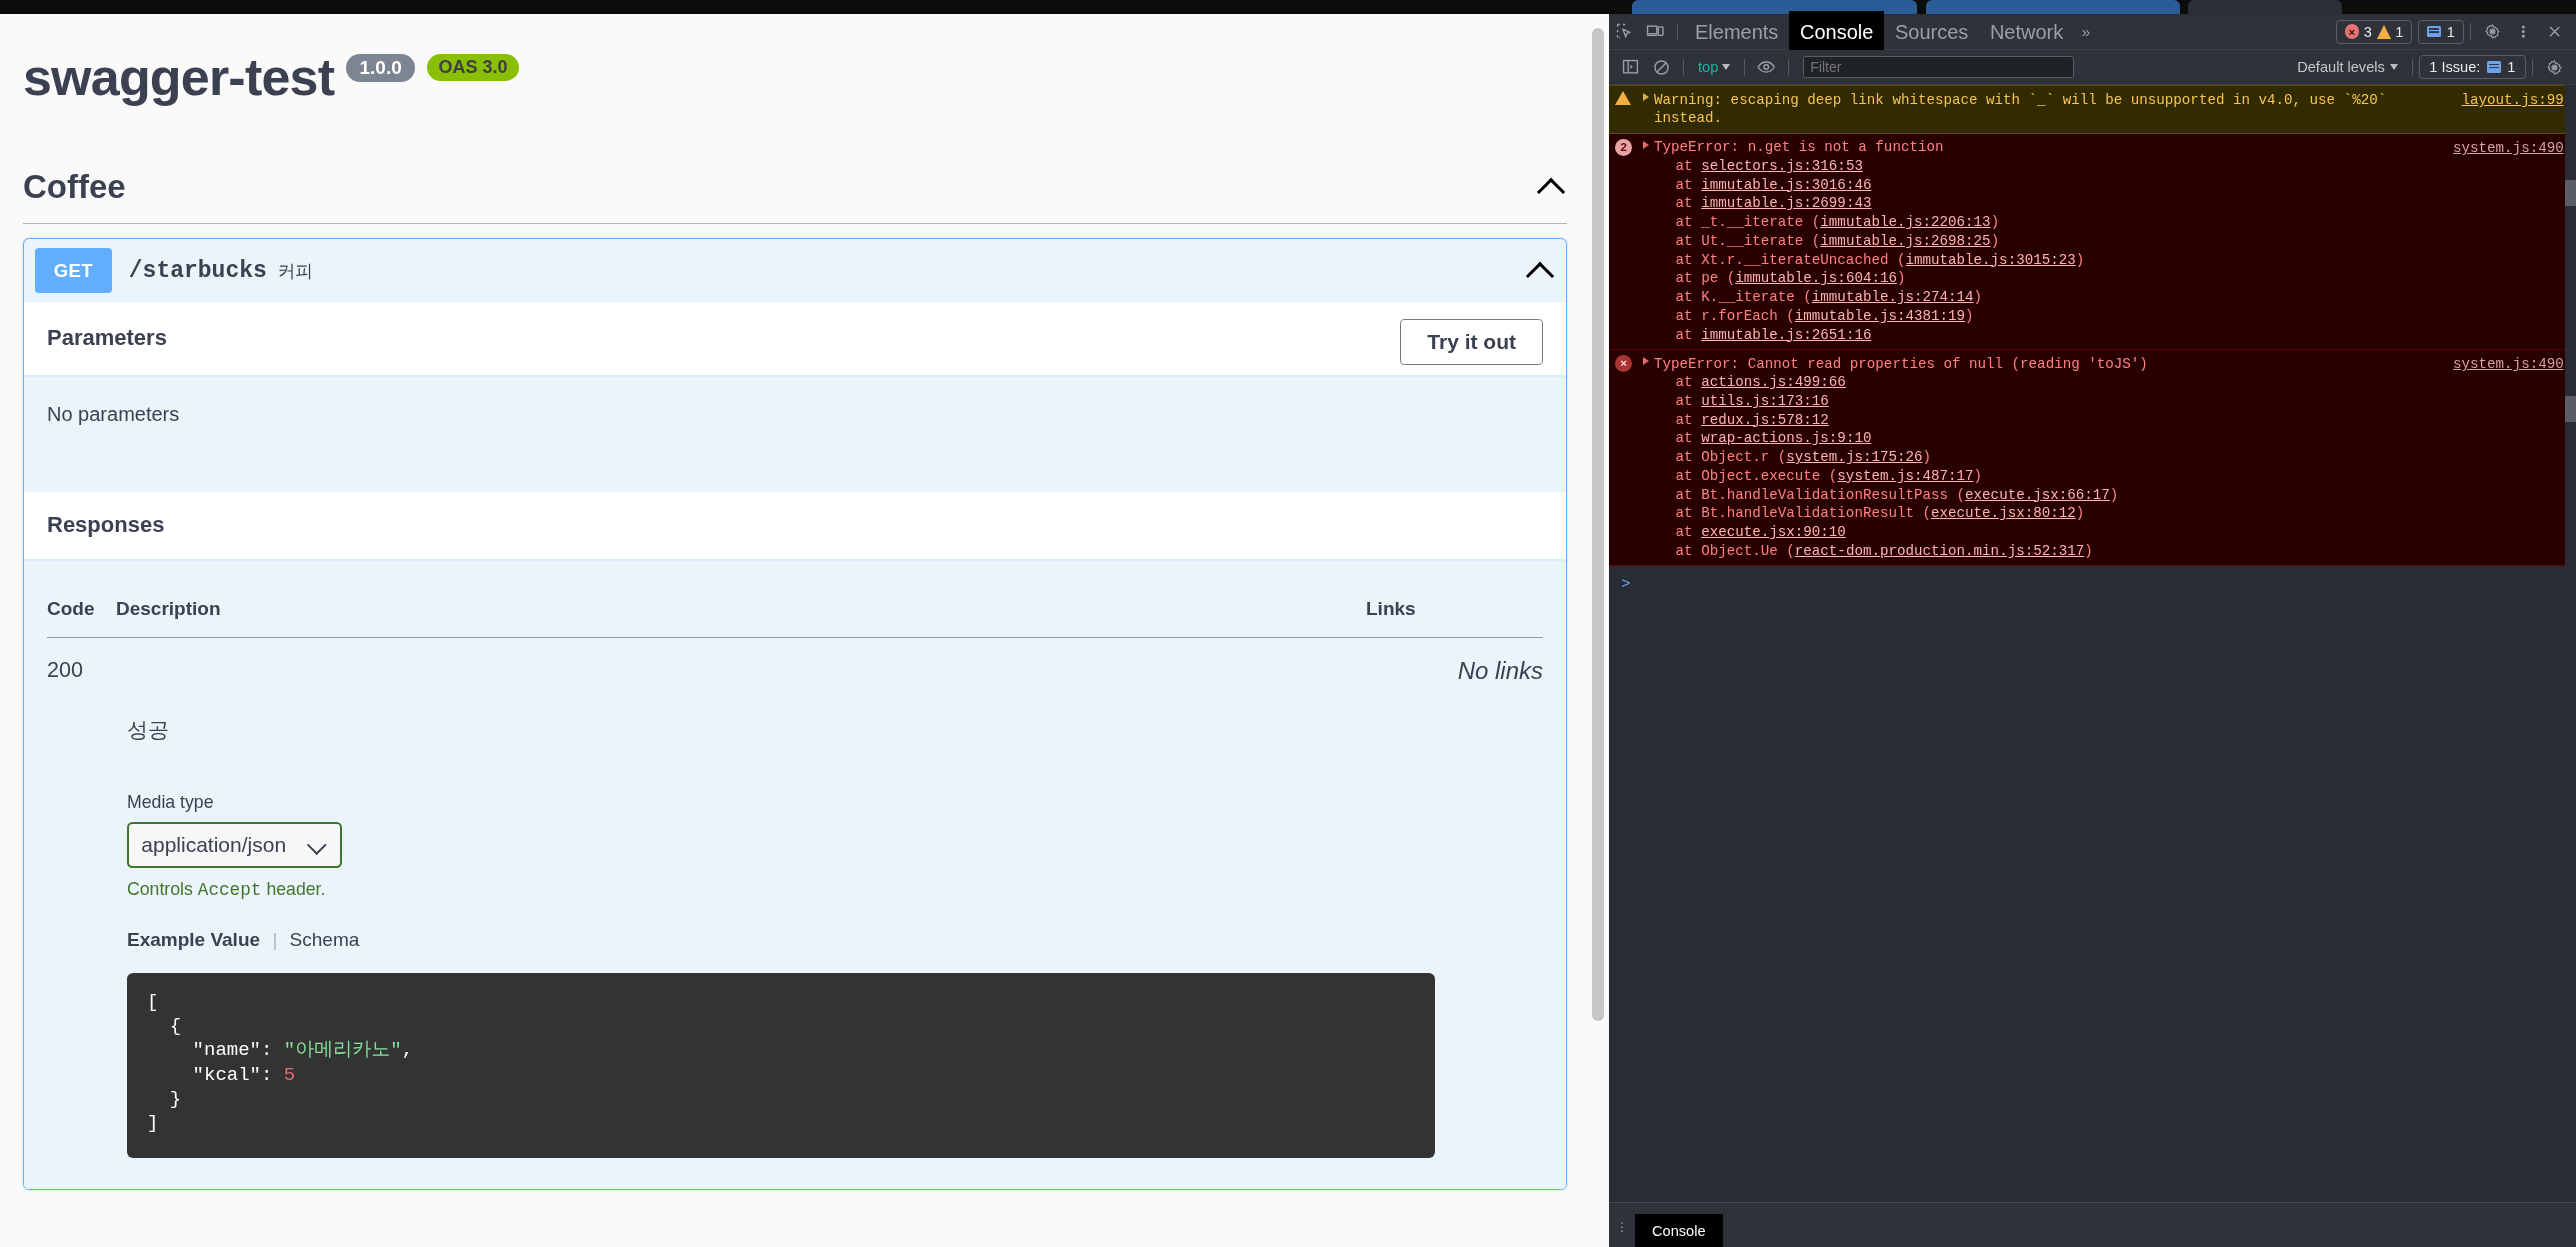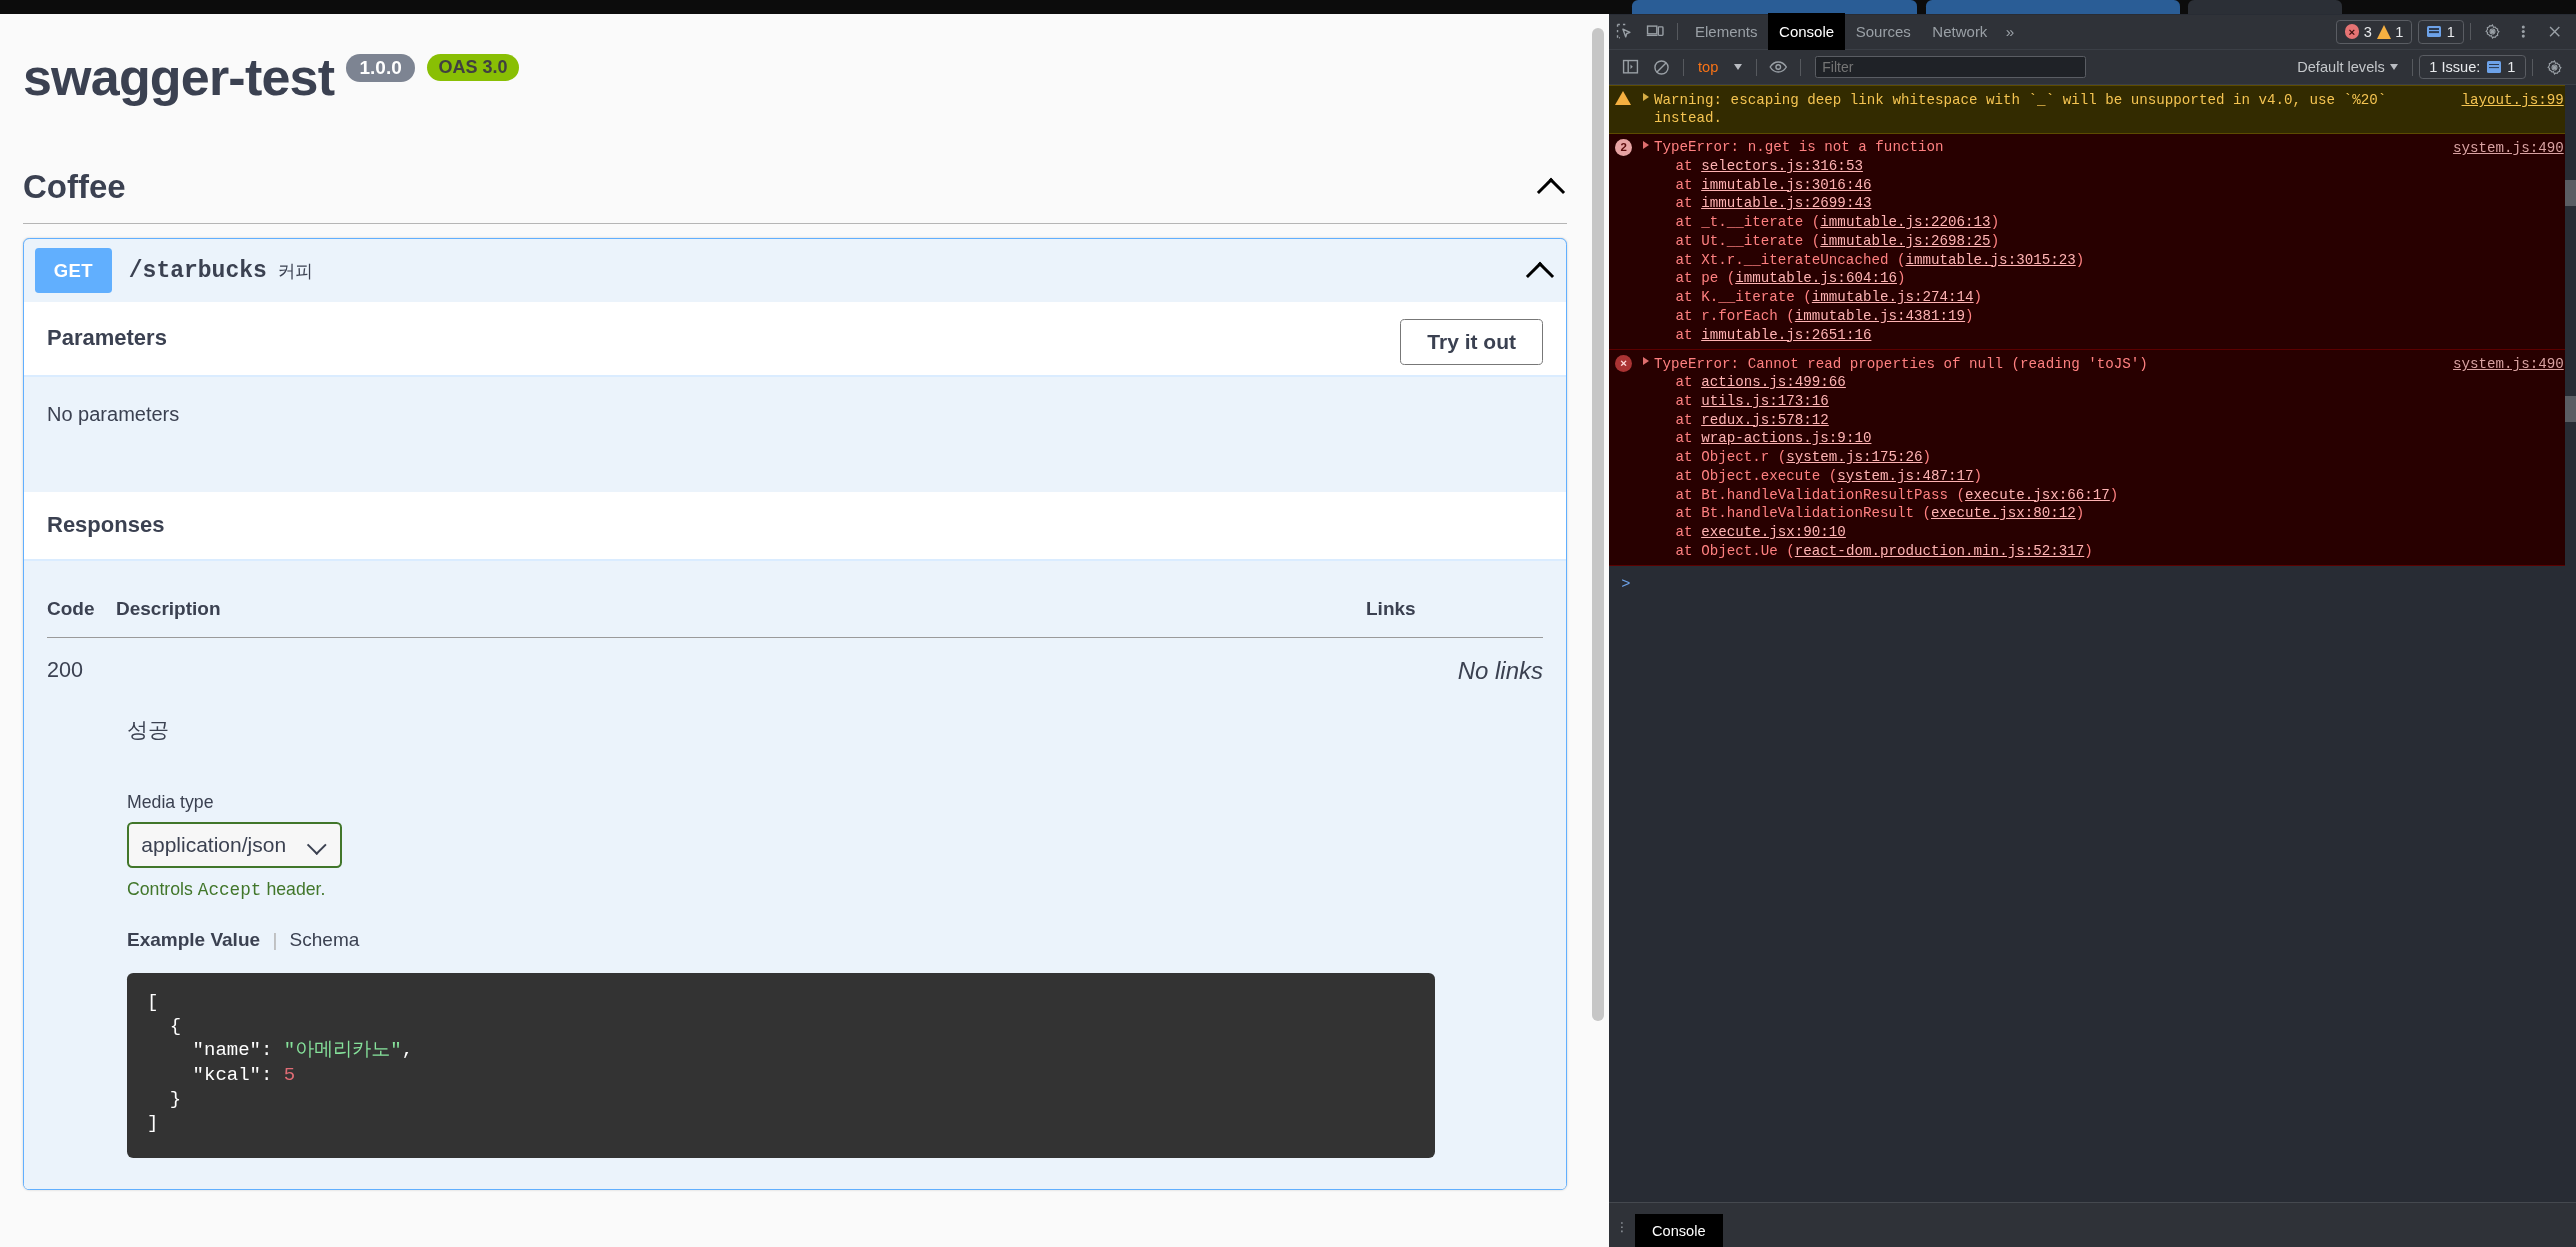--- a/index.html
+++ b/index.html
@@ -206,21 +206,21 @@
     background: #2f3238;
     display: flex; align-items: center;
     border-bottom: 0.8px solid #3b3f46;
   }
   .dt-icon-btn {
     width: 31px; height: 35px; display: flex; align-items: center;
     justify-content: center; cursor: pointer;
   }
   .dt-vsep { width: 0.8px; height: 17px; background: #56595e; margin: 0 6.2px; }
   .dt-tab {
-    font-size: 15px; color: #9aa0a6; padding: 4.6px 10.8px;
+    font-size: 20px; color: #9aa0a6; padding: 4.6px 10.8px;
     line-height: 1; cursor: pointer; border-radius: 0;
   }
   .dt-tab.active { color: #ffffff; background: #000000; padding: 10.8px 10.8px; }
   .dt-more { color: #9aa0a6; font-size: 15.4px; padding: 0 7.7px; cursor: pointer;}
   .dt-right { margin-left: auto; display: flex; align-items: center; padding-right: 6.2px; }
   .counter-box {
     display: flex; align-items: center; gap: 4.6px;
     border: 0.8px solid #5a5d63; border-radius: 3.8px; padding: 3.1px 7.7px;
     font-size: 14.6px; color: #e8eaed; margin-right: 6.2px;
   }
@@ -246,21 +246,21 @@
     content:""; position:absolute; left:2.3px; top:2.3px; width:10px; height:1.5px;
     background:#2b3a50; box-shadow: 0 3.1px 0 #2b3a50;
   }
 
   #dt-console-toolbar {
     position: absolute; left: 0; top: 50px; width: 967px; height: 35px;
     background: #2f3238; display: flex; align-items: center;
     border-bottom: 0.8px solid #3b3f46; padding: 0 6.2px;
   }
   .ctx-select {
-    display: flex; align-items: center; gap: 16px; color: #f97316;
+    display: flex; align-items: center; gap: 4px; color: #14b8a6;
     font-size: 14.6px; padding: 0 7.7px; cursor: pointer;
   }
   .tri-down {
     width: 0; height: 0; border-left: 4.6px solid transparent;
     border-right: 4.6px solid transparent; border-top: 6.2px solid #b9bcc1;
   }
   #filter-input {
     flex: 0 0 auto; width: 271px; height: 21.6px; margin-left: 7.7px;
     background: #1f2227; border: 0.8px solid #5a5d63; border-radius: 2.3px;
     color: #9aa0a6; font-size: 14px; padding: 0 6.2px; outline: none;

